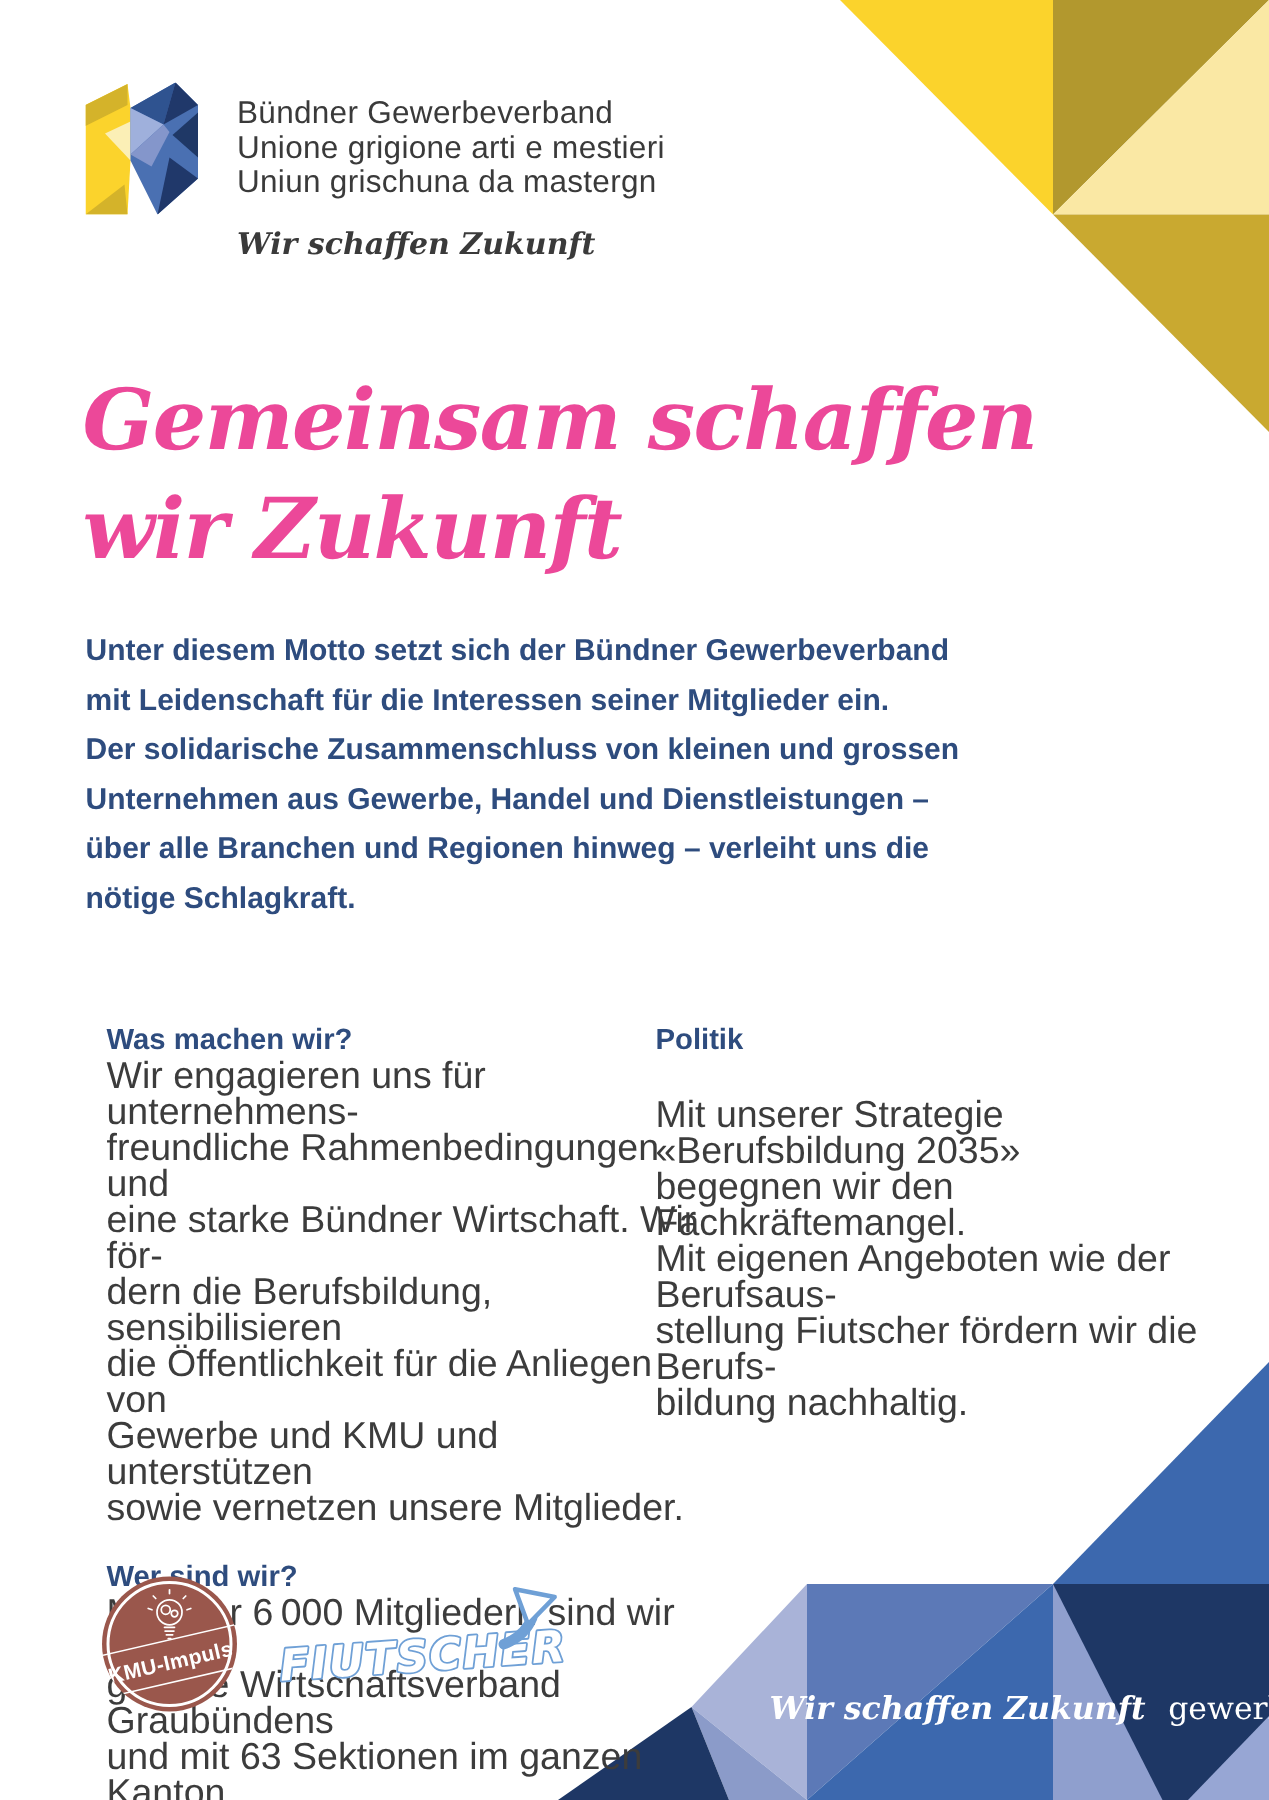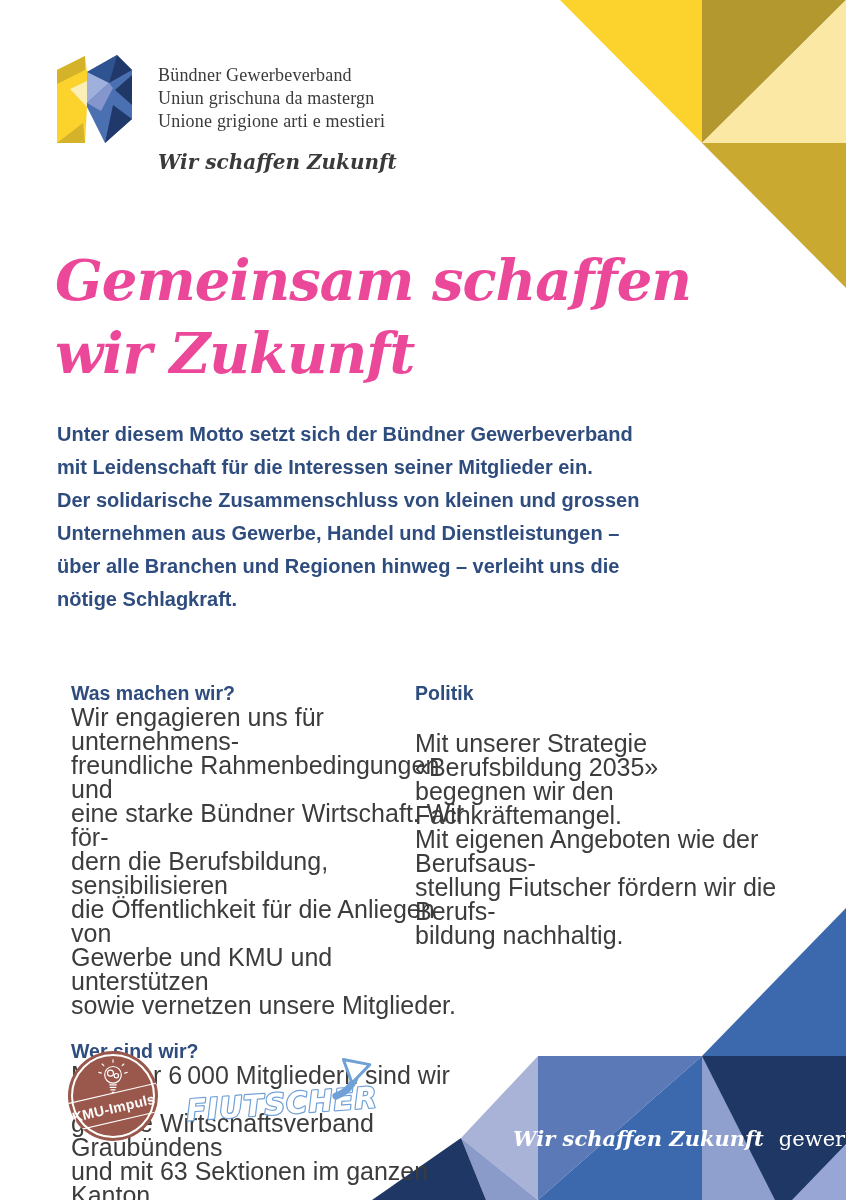--- a/index.html
+++ b/index.html
@@ -2,32 +2,32 @@
 <html><head>
 <meta charset="utf-8">
 <style>
   html,body{margin:0;padding:0;background:#e8e8e8;}
   .page{position:relative;width:846px;height:1200px;margin:0 auto;background:#fff;overflow:hidden;
         font-family:"Liberation Sans",sans-serif;}
   svg{display:block;}
   .corner-tr{position:absolute;top:0;right:0;}
   .corner-br{position:absolute;bottom:0;right:0;}
   .brand-logo{position:absolute;left:57px;top:55px;}
-  .brand-text{position:absolute;left:158px;top:64px;font-family:Liberation Serif, serif;
-              font-size:18px;line-height:23px;color:#3a3a3a;letter-spacing:.2px;}
+  .brand-text{position:absolute;left:158px;top:64px;font-family:Liberation Sans, sans-serif;
+              font-size:21px;line-height:23px;color:#3a3a3a;letter-spacing:.2px;}
   .brand-tagline{position:absolute;left:158px;top:150px;font-family:"DejaVu Serif",serif;
               font-style:italic;font-weight:bold;font-size:20px;color:#3a3a3a;}
   .headline{position:absolute;left:55px;top:244px;font-family:"DejaVu Serif",serif;
               font-style:italic;font-weight:bold;font-size:56px;line-height:73px;
               color:#ec4899;white-space:pre-line;letter-spacing:-1px;}
   .intro{position:absolute;left:57px;top:418px;width:720px;font-weight:bold;
               font-size:20px;line-height:33px;color:#2e4c7e;white-space:pre-line;}
   .col{position:absolute;top:681px;}
   .col-left{left:71px;width:395px;}
-  .col-right{left:415px;width:400px;}
+  .col-right{left:437px;width:400px;}
   .section{margin-bottom:22px;}
   .section h3{margin:0;font-size:19.5px;line-height:24px;color:#2e4c7e;font-weight:bold;}
   .section .body{font-size:25px;line-height:24px;color:#3c3c3c;white-space:pre-line;}
   .kmu{position:absolute;left:68px;top:1051px;width:90px;height:90px;border-radius:50%;
        background:#9a574c;overflow:hidden;}
   .kmu-ring{position:absolute;inset:3px;border:2px solid #fff;border-radius:50%;}
   .kmu-band{position:absolute;left:-15%;right:-15%;top:52%;height:27px;margin-top:-5px;
        transform:rotate(-13deg);border-top:1.6px solid #fff;border-bottom:1.6px solid #fff;
        display:flex;align-items:center;justify-content:center;}
   .kmu-label{color:#fff;font-weight:bold;font-size:14px;letter-spacing:.3px;}
@@ -72,22 +72,22 @@
     <polygon points="30,17 60,0 52,28" fill="#2f5390"></polygon>
     <polygon points="60,0 75,15 52,28" fill="#20386a"></polygon>
     <polygon points="30,17 52,28 30,48" fill="#9fb0dc"></polygon>
     <polygon points="30,48 52,28 56,33 44,56" fill="#8496cb"></polygon>
     <polygon points="75,20 75,50 58,35" fill="#1f3866"></polygon>
     <polygon points="48,88 75,64 56,50" fill="#20386a"></polygon>
   </svg>
 
   <div class="brand-text">
     <div>Bündner Gewerbeverband</div>
+    <div>Unione grigione arti e mestieri</div>
     <div>Uniun grischuna da mastergn</div>
-    <div>Unione grigione arti e mestieri</div>
   </div>
   <div class="brand-tagline">Wir schaffen Zukunft</div>
 
   <h1 class="headline" style="margin:0;font-weight:bold;">Gemeinsam schaffen
 wir Zukunft</h1>
 
   <p class="intro" style="margin:0;">Unter diesem Motto setzt sich der Bündner Gewerbeverband
 mit Leidenschaft für die Interessen seiner Mitglieder ein.
 Der solidarische Zusammenschluss von kleinen und grossen
 Unternehmen aus Gewerbe, Handel und Dienstleistungen –

